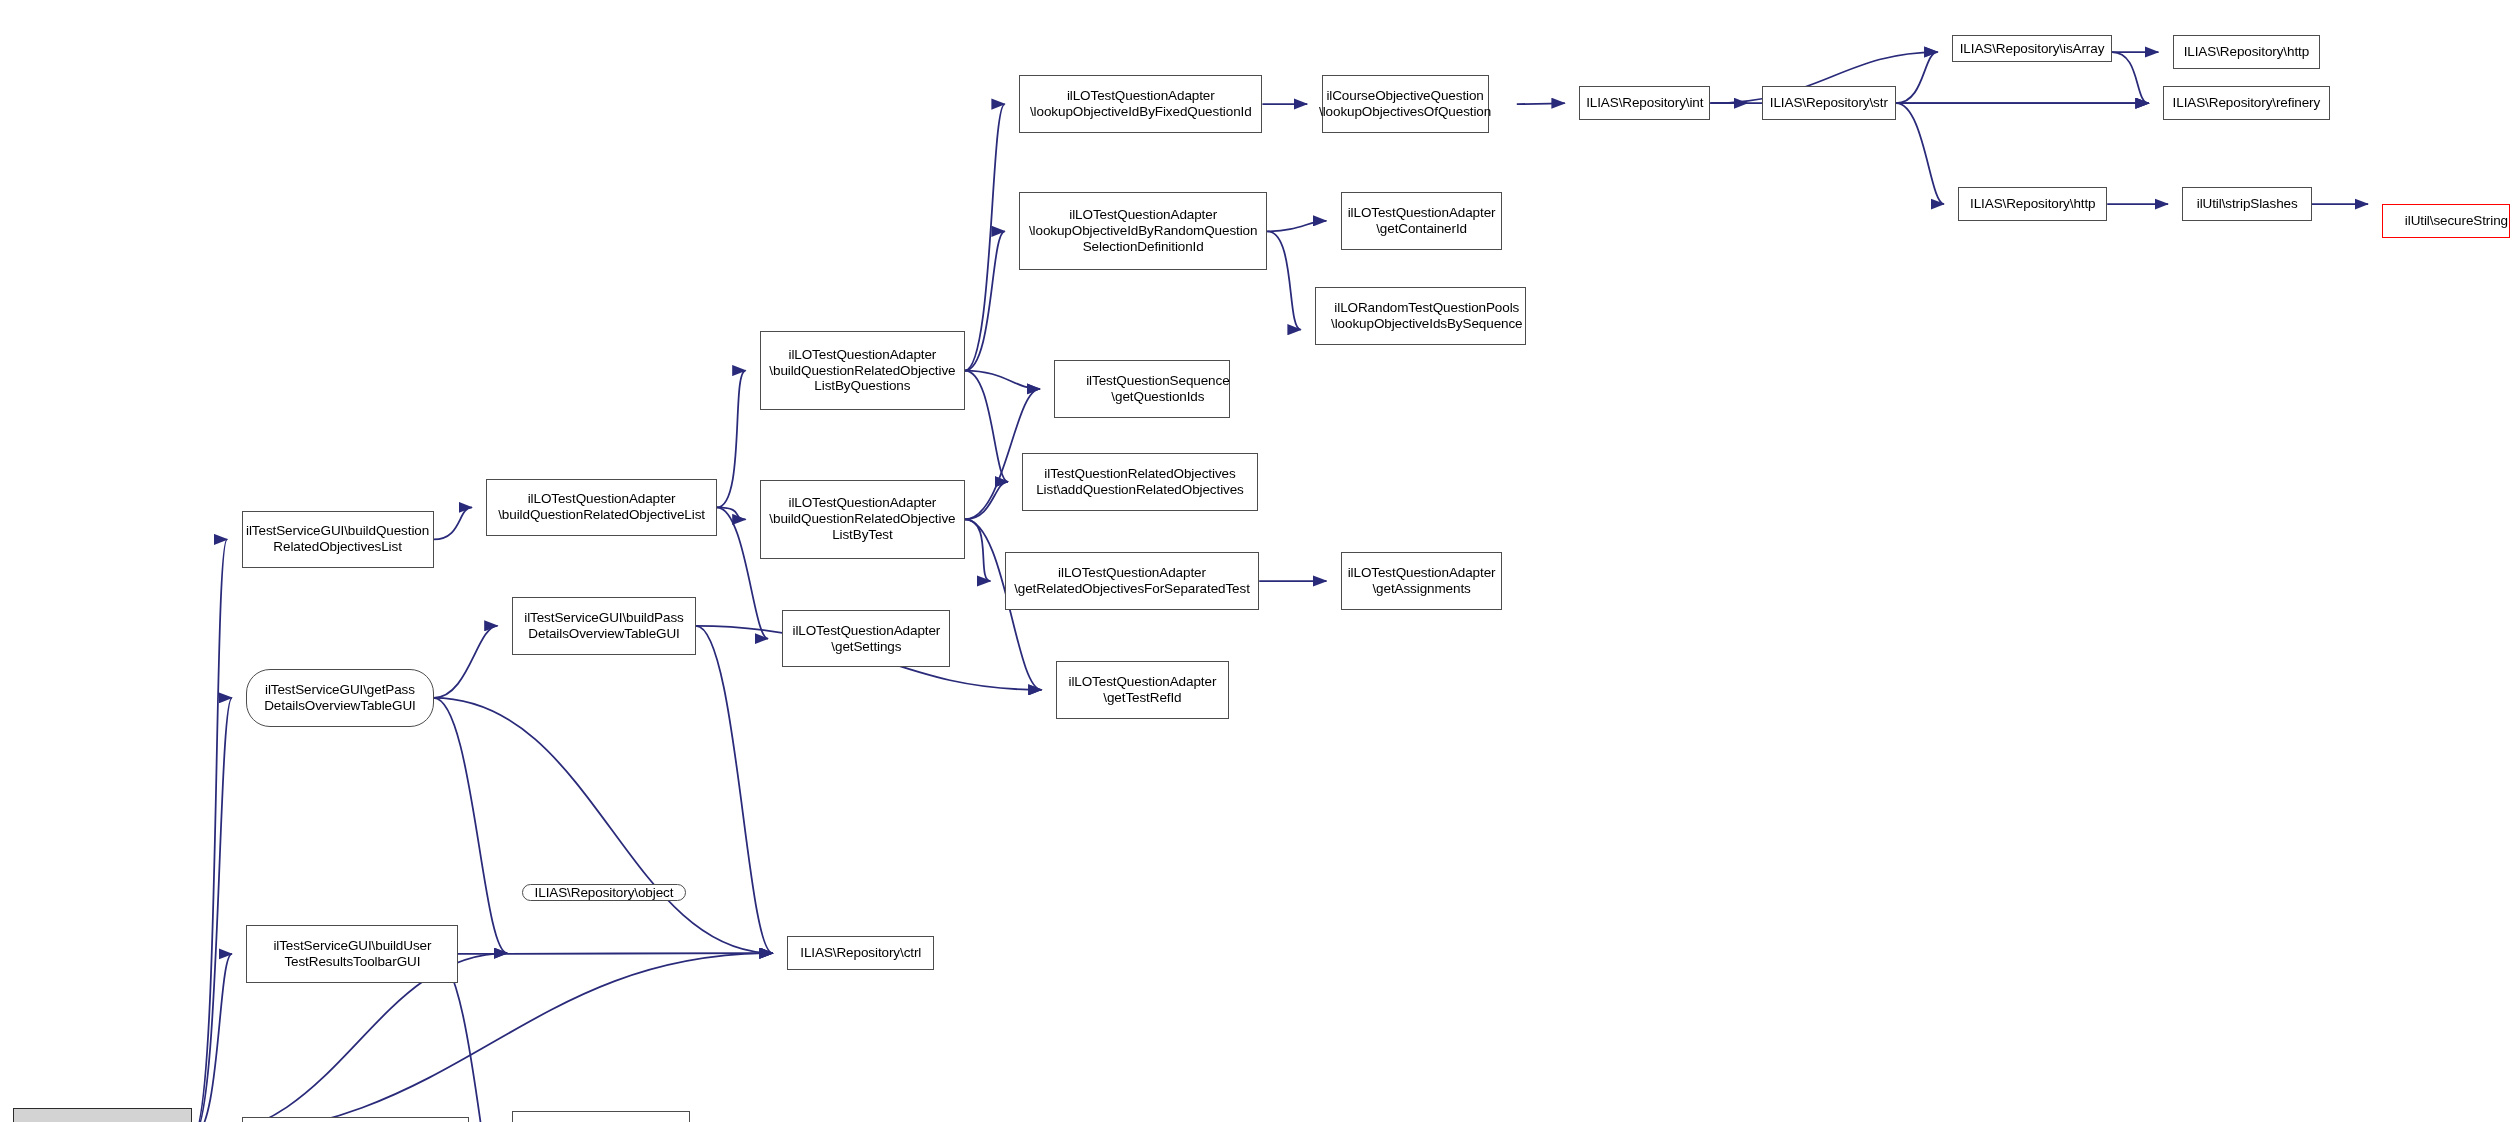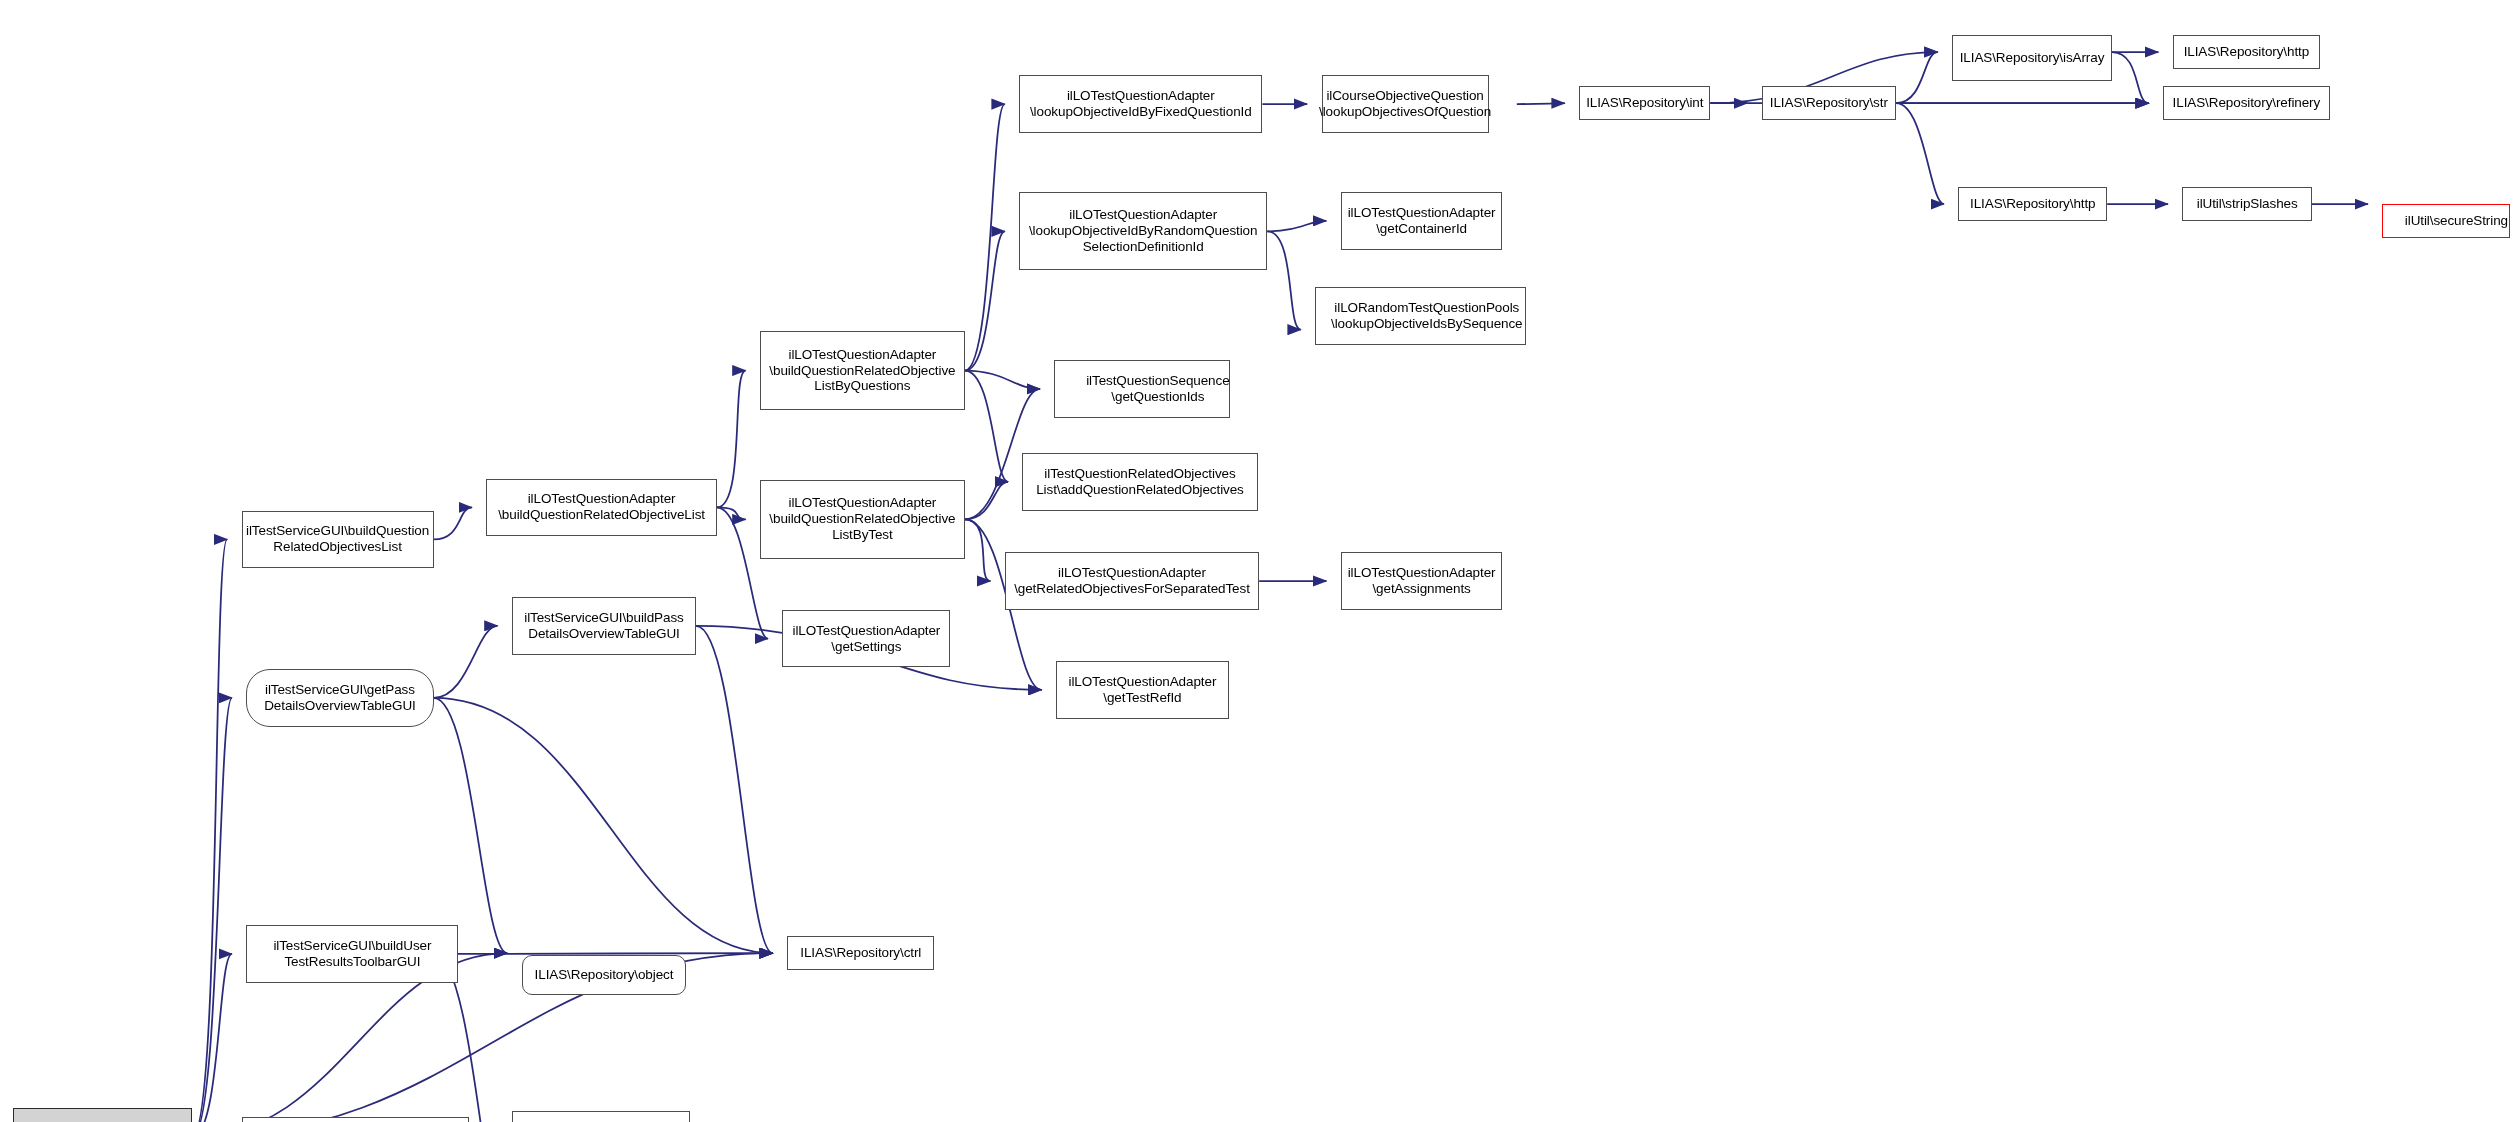--- a/index.html
+++ b/index.html
@@ -83,21 +83,21 @@
 RelatedObjectivesList</div>
       <div class="node" style="left: 246.4px; top: 669.039px; width: 187.2px; height: 57.6205px; border-radius: 24px;">ilTestServiceGUI\getPass
 DetailsOverviewTableGUI</div>
       <div class="node" style="left: 246.4px; top: 925.13px; width: 212px; height: 57.6205px;">ilTestServiceGUI\buildUser
 TestResultsToolbarGUI</div>
       <div class="node" style="left: 241.6px; top: 1117.2px; width: 227.2px; height: 33.612px;">ilGlobalTemplateInterface\get</div>
       <div class="node" style="left: 486.4px; top: 478.571px; width: 230.4px; height: 57.6205px;">ilLOTestQuestionAdapter
 \buildQuestionRelatedObjectiveList</div>
       <div class="node" style="left: 512px; top: 597.013px; width: 184px; height: 57.6205px;">ilTestServiceGUI\buildPass
 DetailsOverviewTableGUI</div>
-      <div class="node" style="left: 521.6px; top: 955px; width: 164.8px; height: 40px; border-radius: 10px;">ILIAS\Repository\object</div>
+      <div class="node" style="left: 521.6px; top: 884px; width: 164.8px; height: 17px; border-radius: 10px;">ILIAS\Repository\object</div>
       <div class="node" style="left: 512px; top: 1110.8px; width: 177.6px; height: 57.6205px;">ilTestSession\getObjective
 OrientedContainerId</div>
       <div class="node" style="left: 760px; top: 331.318px; width: 204.8px; height: 78.428px;">ilLOTestQuestionAdapter
 \buildQuestionRelatedObjective
 ListByQuestions</div>
       <div class="node" style="left: 760px; top: 480.171px; width: 204.8px; height: 78.428px;">ilLOTestQuestionAdapter
 \buildQuestionRelatedObjective
 ListByTest</div>
       <div class="node" style="left: 782.4px; top: 609.817px; width: 168px; height: 57.6205px;">ilLOTestQuestionAdapter
 \getSettings</div>
@@ -118,20 +118,20 @@
       <div class="node" style="left: 1321.6px; top: 75.2268px; width: 167px; height: 57.6205px;">ilCourseObjectiveQuestion
 \lookupObjectivesOfQuestion</div>
       <div class="node" style="left: 1340.8px; top: 192.068px; width: 161.6px; height: 57.6205px;">ilLOTestQuestionAdapter
 \getContainerId</div>
       <div class="node" style="left: 1315.2px; top: 287px; width: 211.2px; height: 57.6205px; padding-left: 16px;">ilLORandomTestQuestionPools
 \lookupObjectiveIdsBySequence</div>
       <div class="node" style="left: 1340.8px; top: 552.197px; width: 161.6px; height: 57.6205px;">ilLOTestQuestionAdapter
 \getAssignments</div>
       <div class="node" style="left: 1579.2px; top: 86.4308px; width: 131.2px; height: 33.612px;">ILIAS\Repository\int</div>
       <div class="node" style="left: 1761.6px; top: 86.4308px; width: 134.4px; height: 33.612px;">ILIAS\Repository\str</div>
-      <div class="node" style="left: 1952px; top: 35.2126px; width: 160px; height: 46px;">ILIAS\Repository\isArray</div>
+      <div class="node" style="left: 1952px; top: 35.2126px; width: 160px; height: 27px;">ILIAS\Repository\isArray</div>
       <div class="node" style="left: 2172.8px; top: 35.2126px; width: 147.2px; height: 33.612px;">ILIAS\Repository\http</div>
       <div class="node" style="left: 2163.2px; top: 86.4308px; width: 166.4px; height: 33.612px;">ILIAS\Repository\refinery</div>
       <div class="node" style="left: 1958.4px; top: 187.267px; width: 148.8px; height: 33.612px;">ILIAS\Repository\http</div>
       <div class="node" style="left: 2182.4px; top: 187.267px; width: 129.6px; height: 33.612px;">ilUtil\stripSlashes</div>
       <div class="node highlight" style="left: 2382.4px; top: 204px; width: 128px; height: 33.612px; padding-left: 24px;">ilUtil\secureString</div>
     </div>
 </div>
 
 </body></html>

